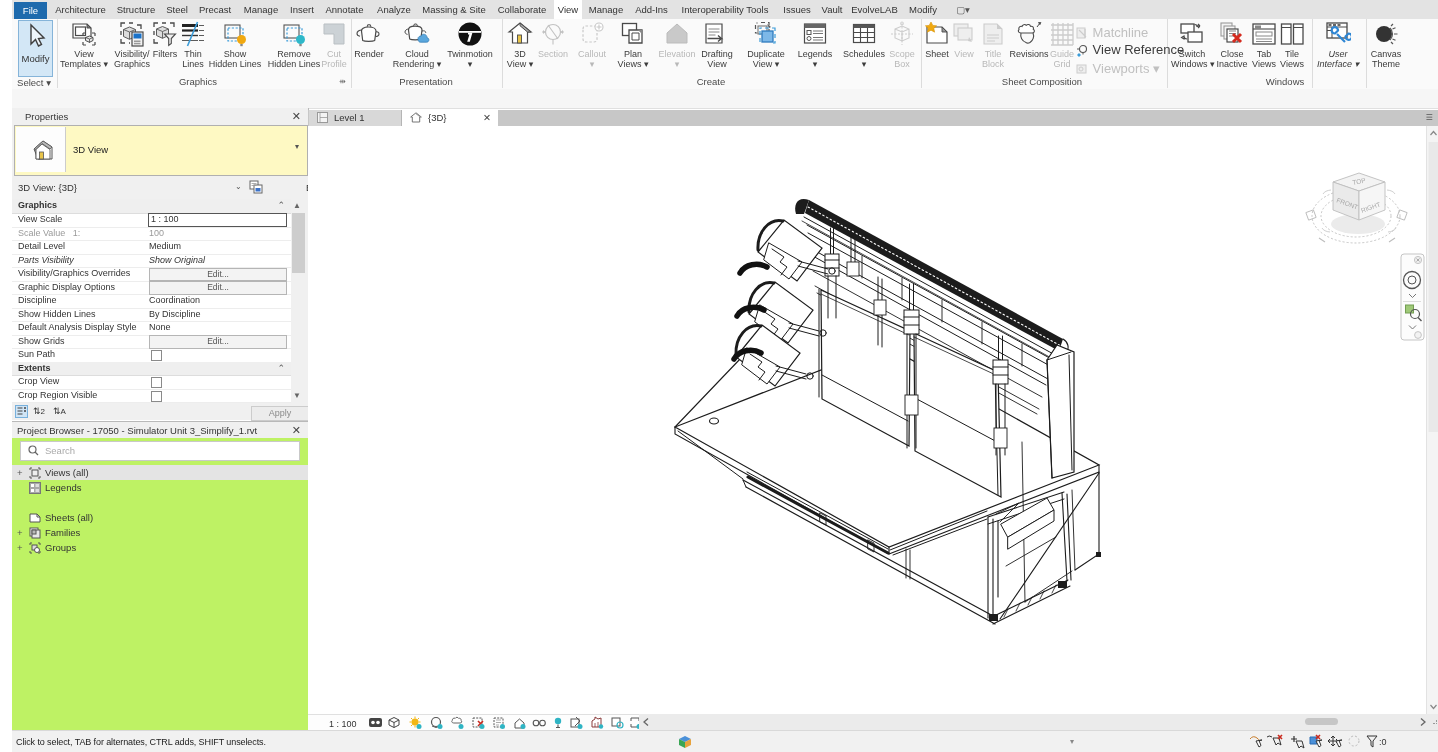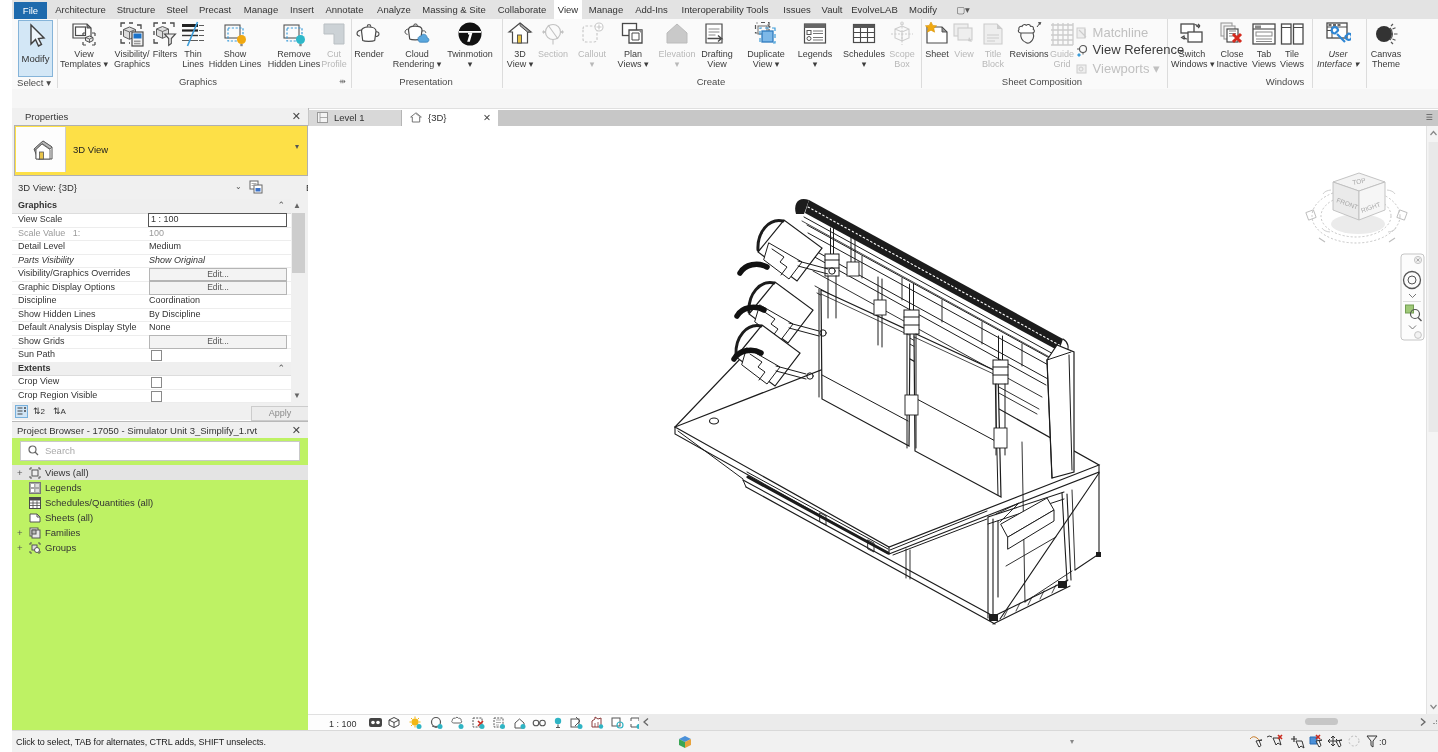--- a/index.html
+++ b/index.html
@@ -20,21 +20,21 @@
 .dis .rlab{color:#b8b8b8;}
 .smrow{position:absolute;font-size:13px;color:#3b3b3b;white-space:nowrap;}
 .smrow.dis{color:#c0c0c0;}
 #modifybtn{position:absolute;left:6px;top:1px;width:33px;height:55px;background:#d3e7f6;border:1px solid #85b4d9;text-align:center;}
 #selectlab{position:absolute;left:0px;top:58px;width:44px;font-size:9.5px;color:#4a4a4a;text-align:center;}
 
 #optionsbar{position:absolute;left:0;top:89px;width:1427px;height:19px;background:#f6f6f6;border-bottom:1px solid #e0e0e0;}
 
 #props{position:absolute;left:0;top:108px;width:296px;height:312px;background:#f0f0f0;border-right:1px solid #b9b9b9;}
 #propshead{position:absolute;left:0;top:0;width:296px;height:15px;font-size:9.5px;color:#333;}
-#typesel{position:absolute;left:2px;top:17px;width:292px;height:49px;background:#fde047;border:1px solid #b0b0b0;}
+#typesel{position:absolute;left:2px;top:17px;width:292px;height:49px;background:#fef9c3;border:1px solid #b0b0b0;}
 #typerow{position:absolute;left:0px;top:71px;width:296px;height:17px;font-size:9.5px;color:#333;}
 #grid{position:absolute;left:0;top:91px;width:279px;height:203px;background:#fff;font-size:9px;color:#333;}
 .grow{position:absolute;left:0;width:279px;height:13.5px;border-bottom:1px solid #ededed;}
 .ghead{background:#efefef;font-weight:bold;border-bottom:1px solid #ddd;}
 .gl{position:absolute;left:6px;top:1px;}
 .gv{position:absolute;left:137px;top:1px;}
 .gvbtn{position:absolute;left:137px;top:0.5px;width:136px;height:11.5px;background:#f3f3f3;border:1px solid #b5b5b5;text-align:center;font-size:8.5px;color:#555;line-height:11px;}
 .cb{position:absolute;left:139px;top:2px;width:9px;height:9px;border:1px solid #8a8a8a;background:#fff;}
 #gscroll{position:absolute;left:279px;top:91px;width:16px;height:203px;background:#f0f0f0;}
 #pfoot{position:absolute;left:0;top:296px;width:296px;height:16px;}
@@ -530,28 +530,20 @@
       </div>
 <div class="titem" style="top:58px;">
 <svg width="12" height="12" viewBox="0 0 12 12" style="position:absolute;left:17px;top:1.5px;">
           <rect x="0.5" y="0.5" width="11" height="11" fill="#a8a8a8" stroke="#777"></rect>
           <rect x="2" y="2" width="3" height="3" fill="#fff"></rect>
           <rect x="2" y="7" width="3" height="3" fill="#fff"></rect>
           <rect x="6.5" y="2" width="3.5" height="3" fill="#ddd"></rect>
           <rect x="6.5" y="7" width="3.5" height="3" fill="#ddd"></rect>
         </svg>
 <span style="position:absolute;left:33px;top:2px;">Legends</span>
-      </div>
-<div class="titem" style="top:73px;">
-<svg width="12" height="12" viewBox="0 0 12 12" style="position:absolute;left:17px;top:1.5px;">
-          <rect x="0.5" y="0.5" width="11" height="11" fill="#fff" stroke="#4a4a4a"></rect>
-          <rect x="0.5" y="0.5" width="11" height="3" fill="#4a4a4a"></rect>
-          <path d="M4 3.5 v8 M8 3.5 v8 M0.5 6 h11 M0.5 8.5 h11" stroke="#4a4a4a" stroke-width="0.8"></path>
-        </svg>
-<span style="position:absolute;left:33px;top:2px;">Schedules/Quantities (all)</span>
       </div>
 <div class="titem" style="top:88px;">
 <svg width="12" height="12" viewBox="0 0 12 12" style="position:absolute;left:17px;top:1.5px;">
           <path d="M1 2 h7 l3 3 v5 h-10 z" fill="#fff" stroke="#555"></path>
           <path d="M8 2 v3 h3" fill="none" stroke="#555"></path>
         </svg>
 <span style="position:absolute;left:33px;top:2px;">Sheets (all)</span>
       </div>
 <div class="titem" style="top:103px;">
         <span style="position:absolute;left:5px;top:2px;color:#555;">+</span>

